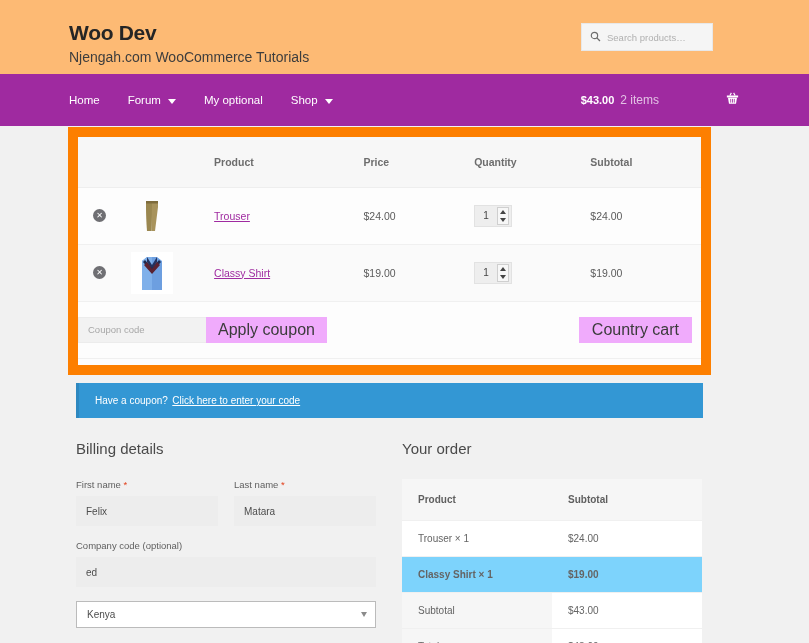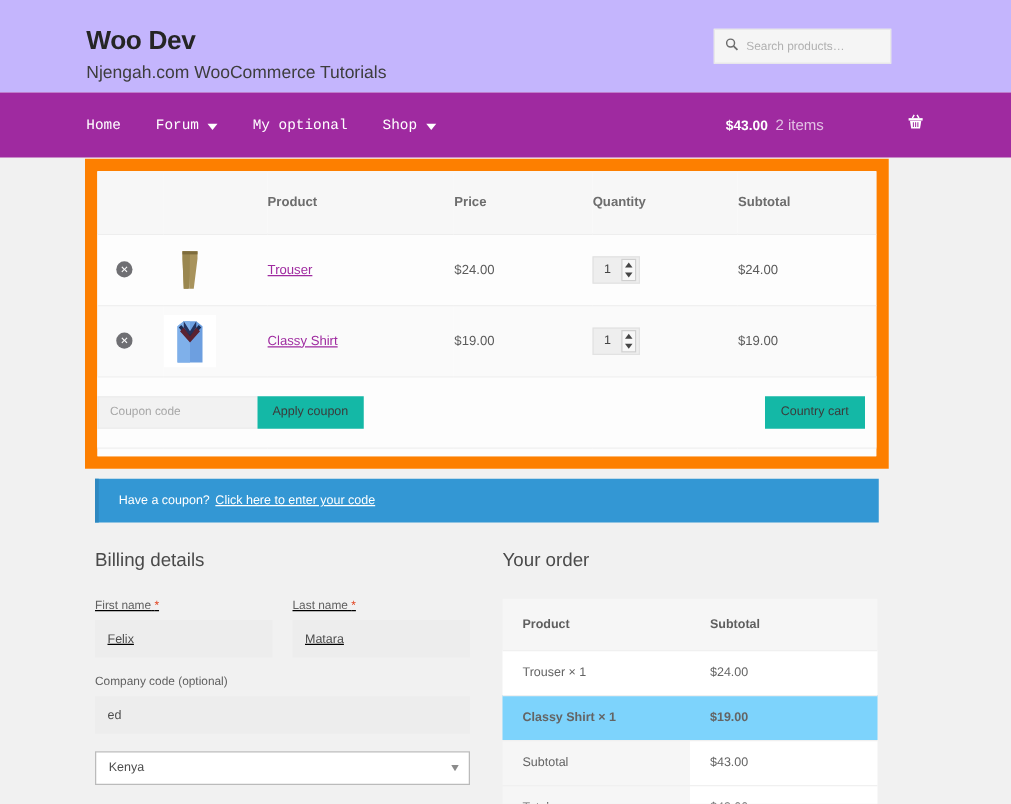--- a/index.html
+++ b/index.html
@@ -7,51 +7,51 @@
     margin: 0; padding: 0;
     width: 809px; height: 643px;
     overflow: hidden;
     background: #f1f1f1;
     font-family: "Liberation Sans", sans-serif;
   }
   .page { position: relative; width: 809px; height: 643px; background: #f1f1f1; }
 
   
   .site-header {
-    background: #c4b5fd;
+    background: #fdba74;
     height: 74px;
     padding: 12px 69px;
     position: relative;
   }
   .brand-block { position: absolute; left: 69px; top: 21px; }
   .site-title {
     font-size: 21px; font-weight: bold; color: #252525;
     letter-spacing: -0.3px; line-height: 1.1; margin: 0;
   }
   .site-tagline {
     font-size: 14px; color: #3d3d3d; margin: 5px 0 0 0; line-height: 1.2;
   }
   .search-box {
     position: absolute; right: 96px; top: 23px;
-    width: 142px; height: 28px;
+    width: 132px; height: 28px;
     background: #f5f5f5; border: 1px solid #e8e8e8;
     display: flex; align-items: center; padding: 0 8px; gap: 6px;
   }
   .search-icon { flex: 0 0 auto; display: block; }
   .search-placeholder {
     font-size: 9.5px; color: #b0b0b0; white-space: nowrap;
   }
 
   
   .main-nav {
     background: #9f2aa0; height: 52px;
     display: flex; align-items: center;
     padding: 0 69px; position: relative;
   }
-  .nav-links { display: flex; align-items: center; gap: 0; font-family: Liberation Mono, monospace; }
+  .nav-links { display: flex; align-items: center; gap: 0; }
   .nav-item {
     display: flex; align-items: center; gap: 7px;
     color: #ffffff; font-size: 11.5px;
     padding: 0 14px; cursor: pointer; white-space: nowrap;
   }
   .nav-item:first-child { padding-left: 0; }
   .chev {
     width: 0; height: 0;
     border-left: 4px solid transparent;
     border-right: 4px solid transparent;
@@ -133,22 +133,22 @@
     display: flex; align-items: center; height: 26px;
     padding-left: 0; position: relative;
   }
   .coupon-input {
     width: 128px; height: 26px; background: #f2f2f2;
     border: 1px solid #ececec; border-right: none;
     display: flex; align-items: center; padding-left: 9px;
     font-size: 9.5px; color: #a7a7a7;
   }
   .btn-gray {
-    background: #14b8a6; color: #3b3b3b;
-    font-size: 10px; height: 26px; padding: 0 12px;
+    background: #f0abfc; color: #3b3b3b;
+    font-size: 16px; height: 26px; padding: 0 12px;
     display: flex; align-items: center; justify-content: center;
     border: none; cursor: pointer; white-space: nowrap;
     font-family: "Liberation Sans", sans-serif;
   }
   .update-cart-btn { margin-left: auto; margin-right: 9px; padding: 0 13px; }
 
   
   .coupon-notice {
     position: absolute; left: 76px; top: 383px;
     width: 627px; height: 35px;
@@ -175,21 +175,21 @@
   .field-label {
     font-size: 9.5px; color: #5f5f5f; display: block; margin-bottom: 6px;
   }
   .req { color: #e2401c; }
   .text-input {
     width: 100%; height: 30px; background: #ededed;
     border: none; display: flex; align-items: center;
     padding-left: 10px; font-size: 10px; color: #4d4d4d;
   }
   .row-2 { display: flex; gap: 16px; }
-  .row-2 .field { flex: 1; margin-bottom: 14px; text-decoration: underline; }
+  .row-2 .field { flex: 1; margin-bottom: 14px; }
   .select-input {
     width: 100%; height: 27px; background: #ffffff;
     border: 1px solid #bbbbbb;
     display: flex; align-items: center; justify-content: space-between;
     padding: 0 8px 0 10px; font-size: 10px; color: #4d4d4d;
   }
   .select-caret {
     width: 0; height: 0;
     border-left: 3.5px solid transparent;
     border-right: 3.5px solid transparent;

